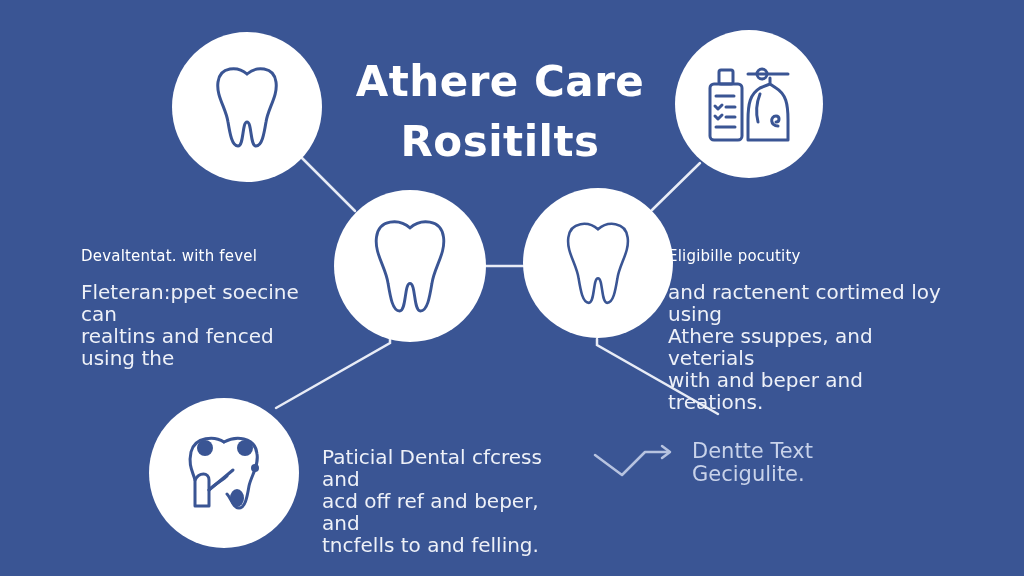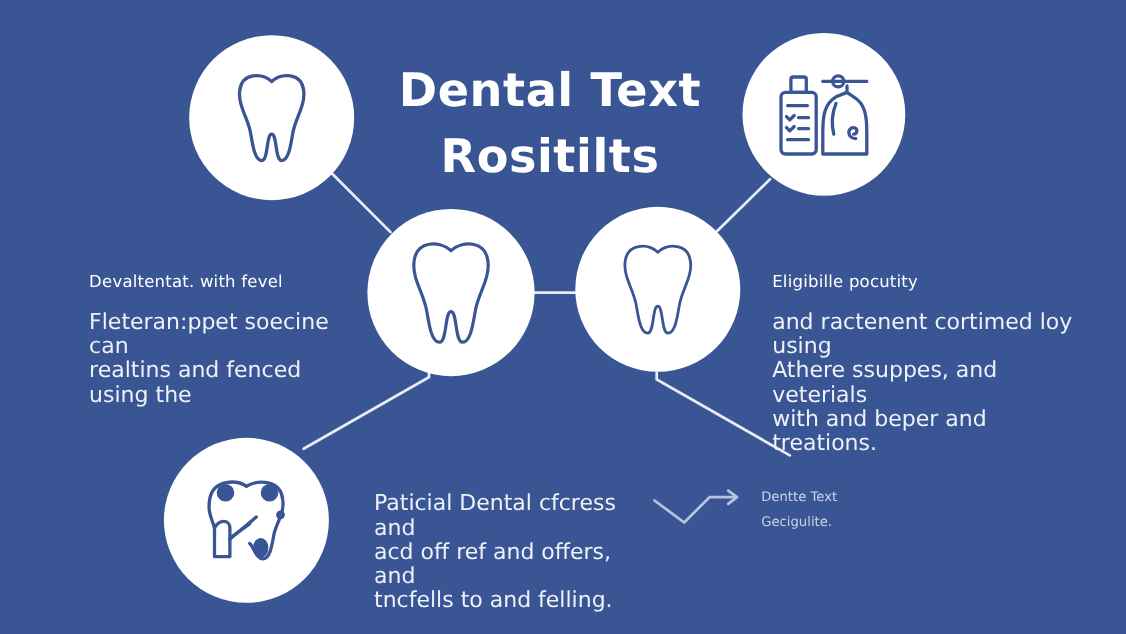--- a/index.html
+++ b/index.html
@@ -23,21 +23,21 @@
     }
     .block { position: absolute; }
     .block h3 {
       margin: 0 0 16px 0; font-size: 15px; font-weight: normal; letter-spacing: 0.2px;
     }
     .block p {
       margin: 0; font-size: 20px; line-height: 22px; color: #eef1f8;
     }
     .note {
       position: absolute; left: 692px; top: 440px;
-      font-size: 12px; line-height: 23px; color: #c9d3ea;
+      font-size: 21px; line-height: 23px; color: #c9d3ea;
     }
   </style>
 </head>
 <body>
 
 <div class="canvas">
 
   <svg class="lines" viewBox="0 0 1024 576">
     <g stroke="#e8ecf6" stroke-width="2.5" fill="none" stroke-linecap="round">
       <line x1="302" y1="158" x2="355" y2="211"></line>
@@ -101,40 +101,40 @@
       <g fill="#3a5594">
         <circle cx="26" cy="20" r="8"></circle>
         <circle cx="66" cy="20" r="8"></circle>
         <circle cx="76" cy="40" r="4"></circle>
         <ellipse cx="58" cy="70" rx="7" ry="9"></ellipse>
       </g>
     </svg>
   </div>
 
   <div class="title">
-    <div>Dental Text</div>
+    <div>Athere Care</div>
     <div>Rositilts</div>
   </div>
 
   <div class="block" style="left:81px; top:247px; width:250px;">
     <h3>Devaltentat. with fevel</h3>
     <p>Fleteran:ppet soecine can</p>
     <p>realtins and fenced using the</p>
   </div>
 
-  <div class="block" style="left:702px; top:247px; width:280px;">
+  <div class="block" style="left:668px; top:247px; width:280px;">
     <h3>Eligibille pocutity</h3>
     <p>and ractenent cortimed loy using</p>
     <p>Athere ssuppes, and veterials</p>
     <p>with and beper and treations.</p>
   </div>
 
-  <div class="block" style="left:322px; top:446px; width:240px;margin-left:18px;">
+  <div class="block" style="left:322px; top:446px; width:240px;">
     <p>Paticial Dental cfcress and</p>
-    <p>acd off ref and offers, and</p>
+    <p>acd off ref and beper, and</p>
     <p>tncfells to and felling.</p>
   </div>
 
   <div class="note">
     <div>Dentte Text</div>
     <div>Gecigulite.</div>
   </div>
 
 </div>
 

